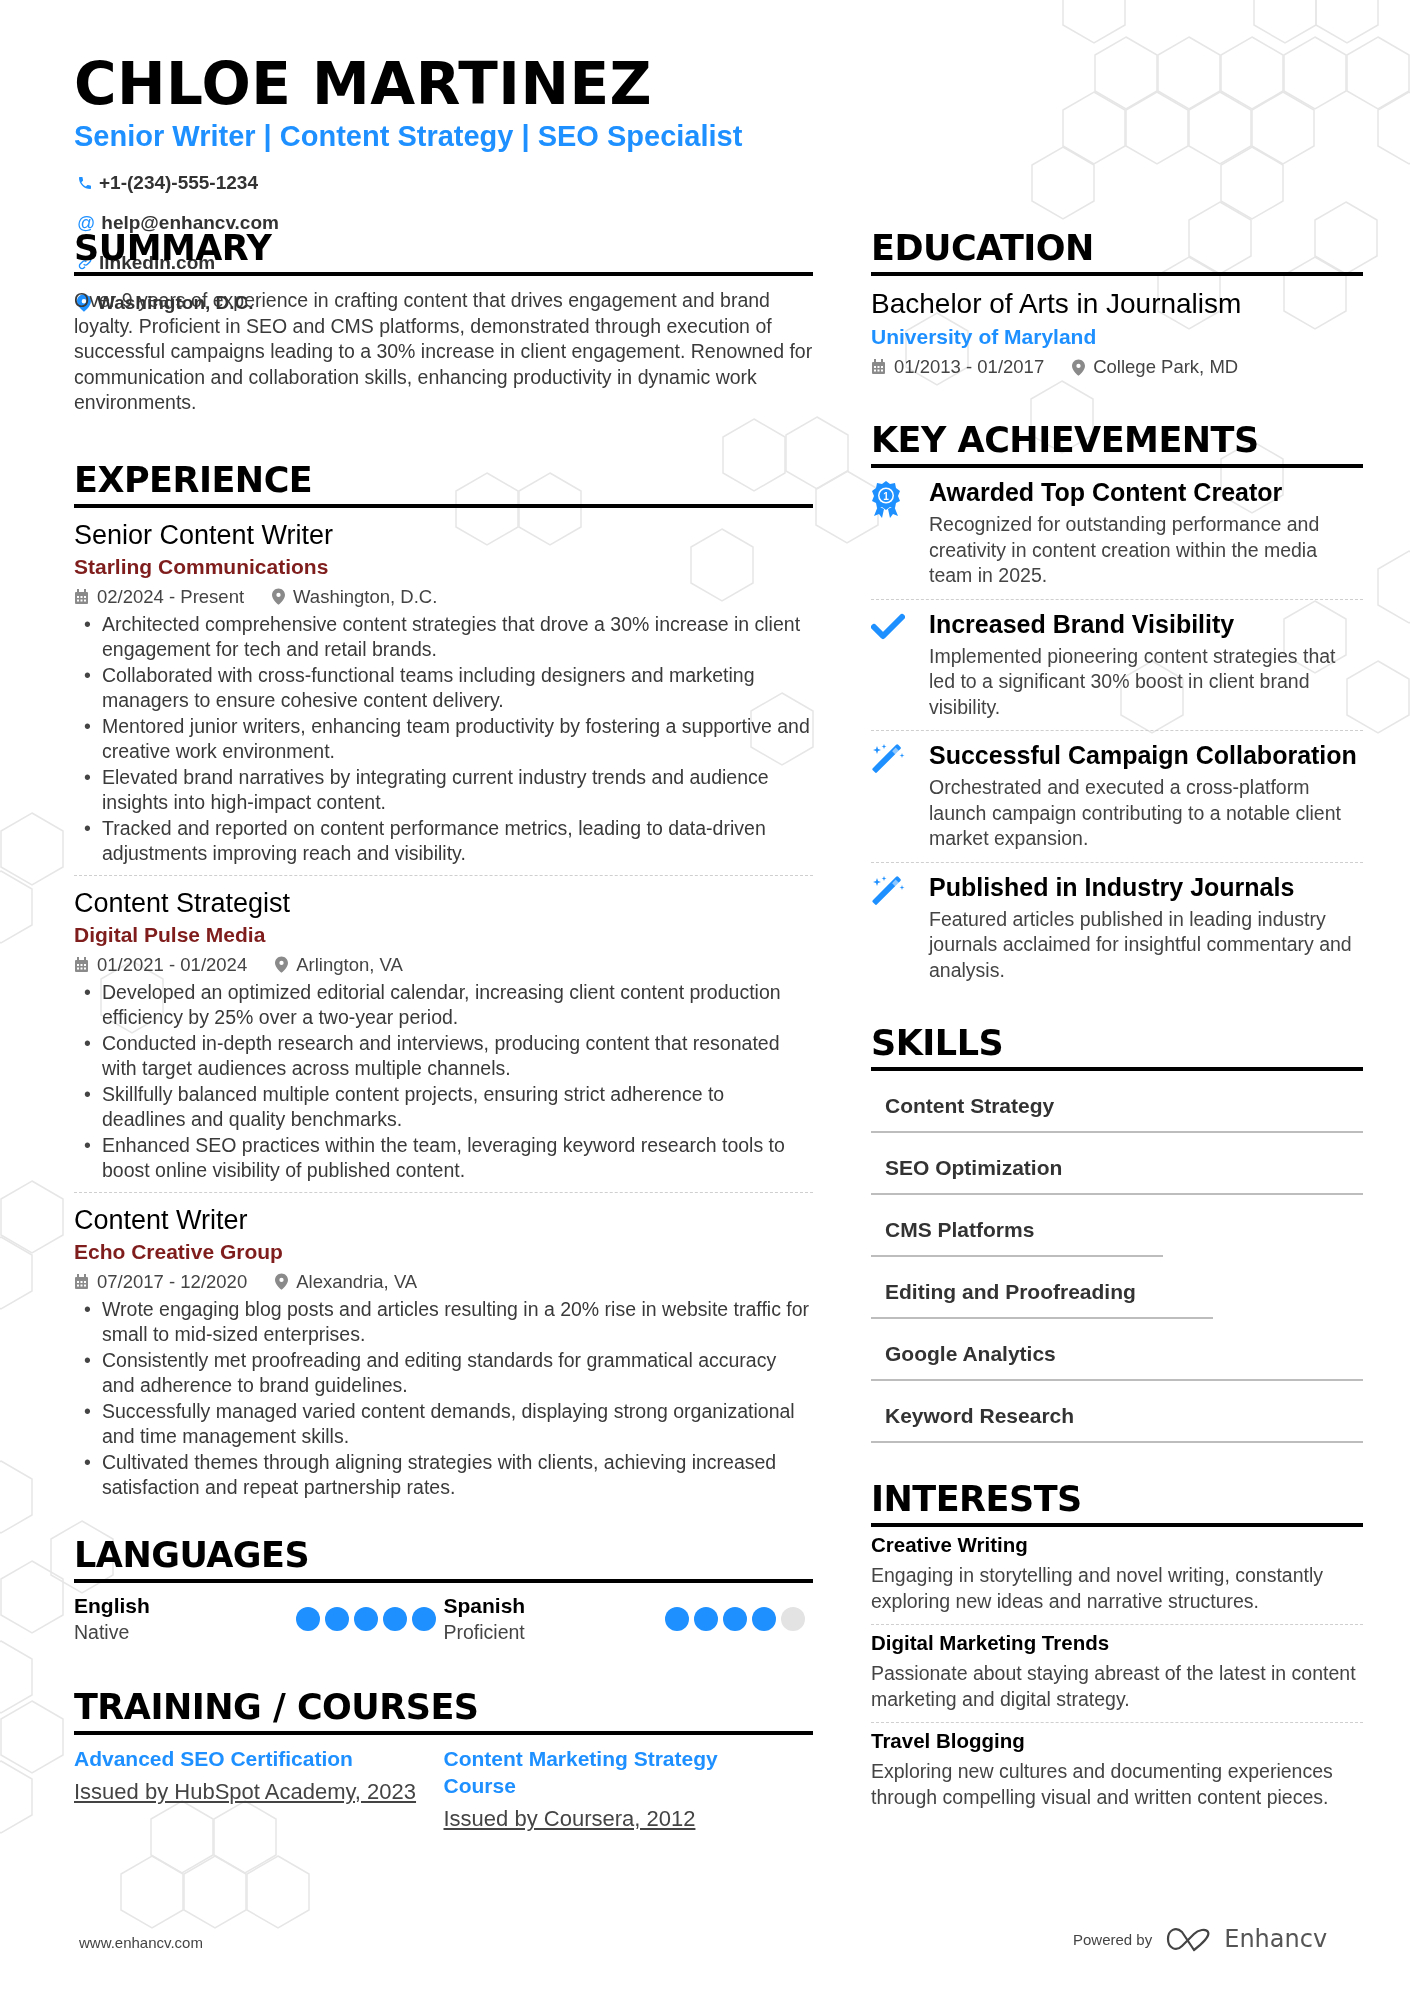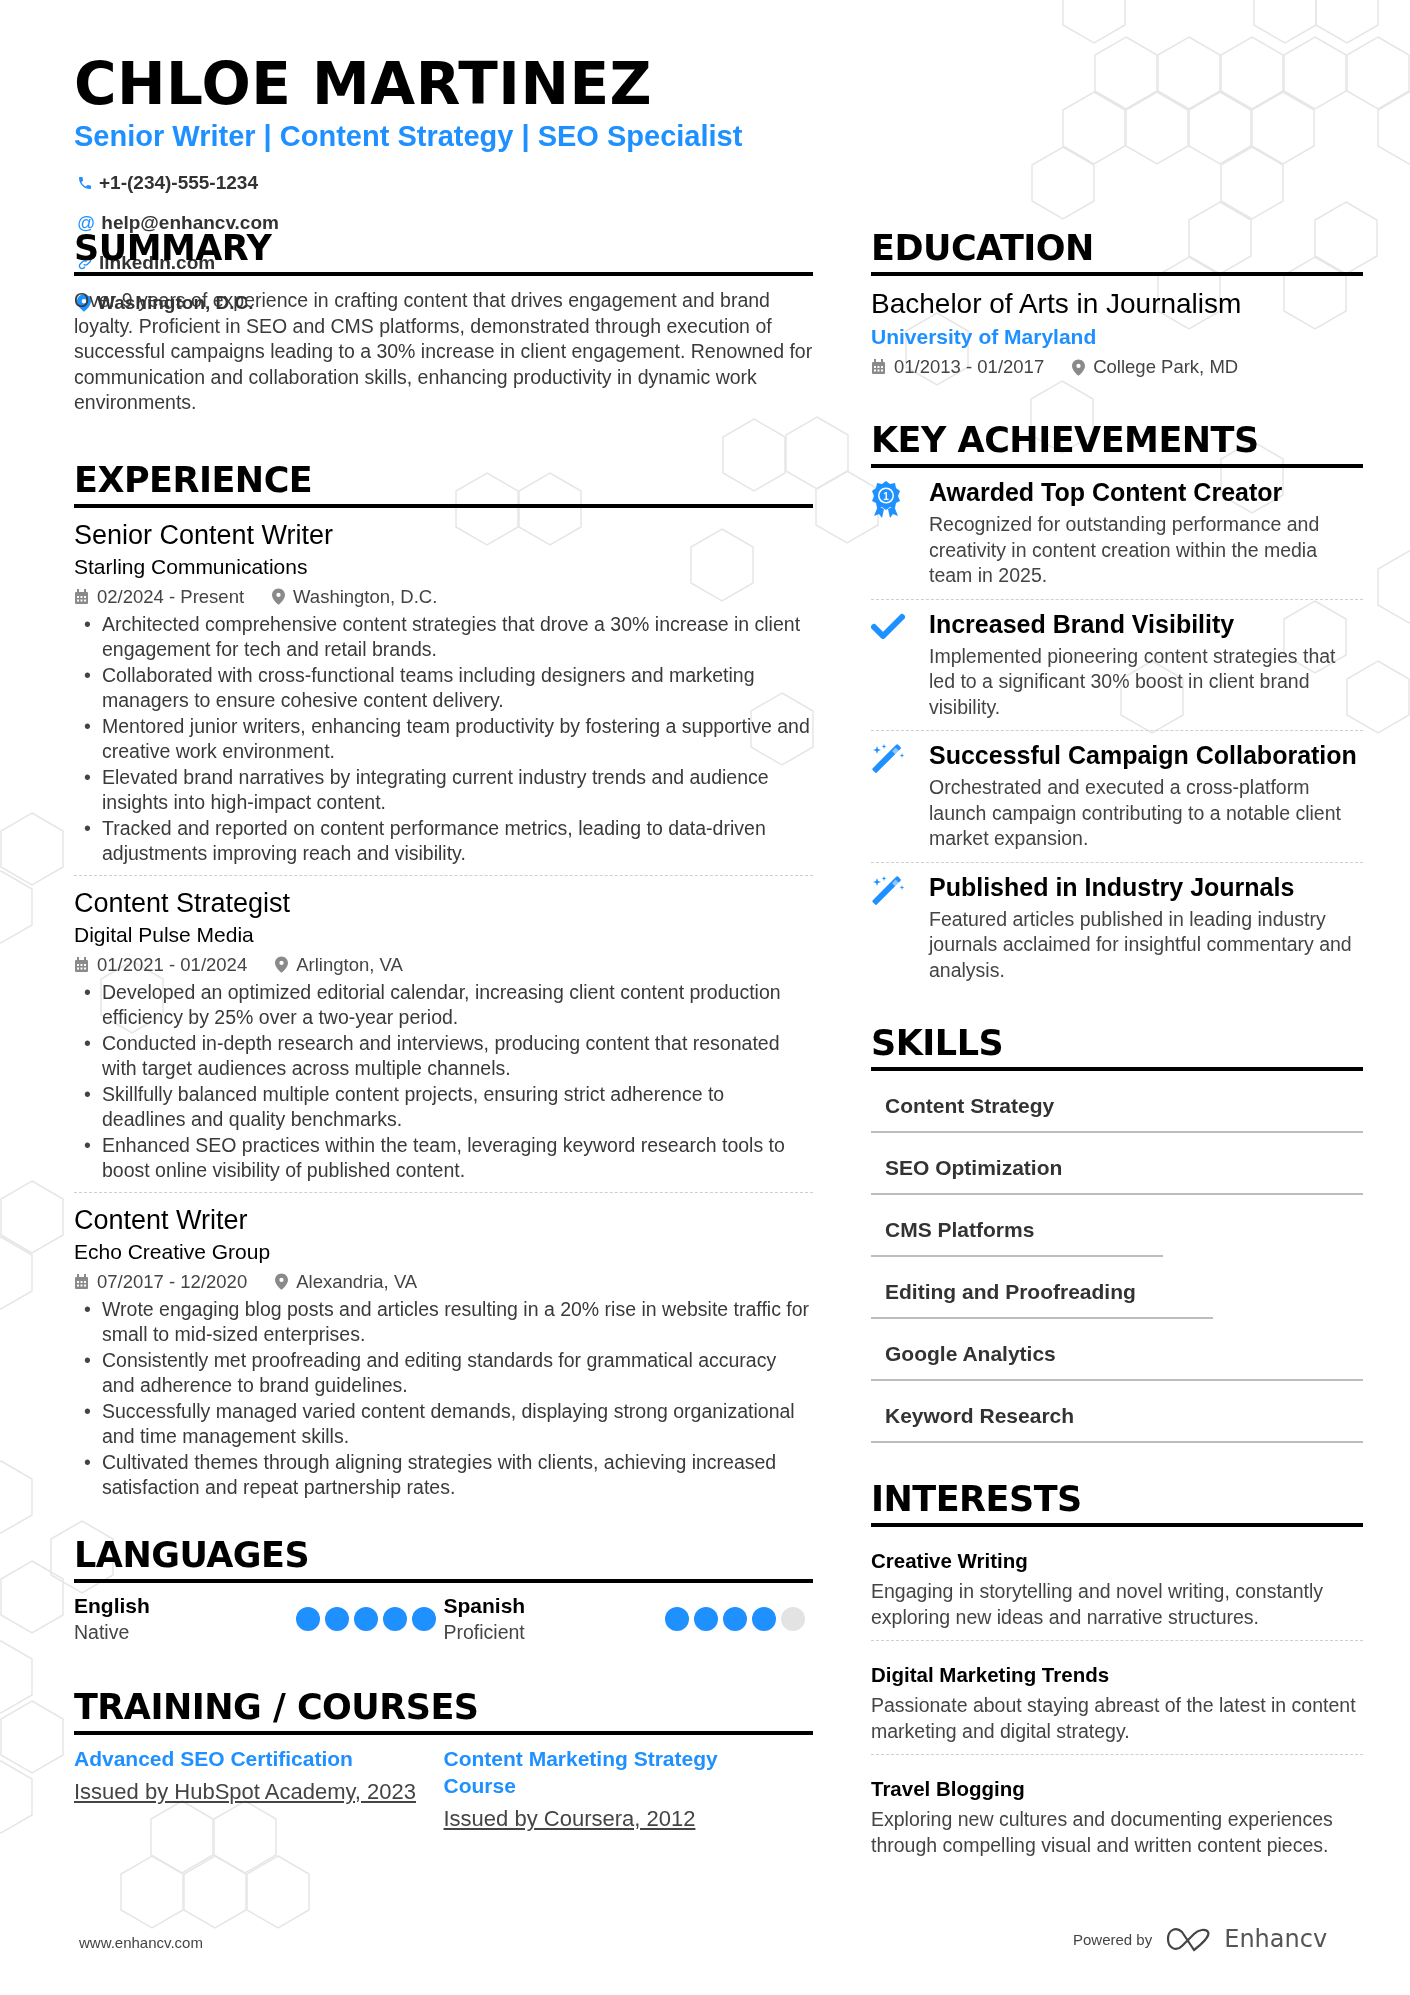--- a/index.html
+++ b/index.html
@@ -17,21 +17,21 @@
 
   .col-left { position: absolute; left: 61px; top: 228px; width: 739px; }
   .col-right { position: absolute; left: 858px; top: 228px; width: 492px; }
 
   .sec-title { font-size: 35px; font-weight: 700; color: #000; line-height: 40px; padding-bottom: 4px; border-bottom: 4px solid #000; font-family: "DejaVu Sans", sans-serif; letter-spacing: -0.5px; }
   .summary { margin-top: 12px; font-size: 19.5px; line-height: 25.5px; color: #3a3a3a; }
 
   .exp-item { padding: 10px 0 8px 0; border-bottom: 1px dashed #cfcfcf; }
   .exp-item.last { border-bottom: none; }
   .exp-role { font-size: 27px; color: #000; line-height: 34px; }
-  .exp-company { font-size: 21px; font-weight: 400; color: #000000; line-height: 30px; }
+  .exp-company { font-size: 21px; font-weight: 700; color: #7f1d1d; line-height: 30px; }
   .meta { display: flex; align-items: center; gap: 28px; font-size: 18.5px; color: #444; margin: 4px 0 4px 0; }
   .meta .mi { display: flex; align-items: center; gap: 8px; }
   ul.bullets { list-style: none; }
   ul.bullets li { position: relative; padding-left: 28px; font-size: 19.5px; line-height: 25.5px; color: #3a3a3a; }
   ul.bullets li::before { content: "•"; position: absolute; left: 10px; top: 0; color: #444; }
 
   .lang-row { display: flex; margin-top: 10px; }
   .lang { width: 388px; display: flex; justify-content: space-between; align-items: center; padding-right: 8px; }
   .lang-name { font-size: 21px; font-weight: 700; color: #000; line-height: 26px; }
   .lang-level { font-size: 19.5px; color: #444; line-height: 26px; }
@@ -49,21 +49,21 @@
 
   .ach { display: flex; padding: 10px 0 10px 0; border-bottom: 1px dashed #cfcfcf; }
   .ach.last { border-bottom: none; }
   .ach-icon { width: 58px; flex: 0 0 58px; padding-top: 2px; }
   .ach-title { font-size: 25px; font-weight: 700; color: #000; line-height: 28px; }
   .ach-desc { font-size: 19.5px; color: #444; line-height: 25.5px; margin-top: 6px; }
 
   .skills { display: flex; flex-wrap: wrap; gap: 0 24px; margin-top: 8px; flex-direction: column; }
   .skill { font-size: 21px; font-weight: 700; color: #333; padding: 14px 14px 12px 14px; border-bottom: 2px solid #bdbdbd; margin-bottom: 8px; line-height: 26px; }
 
-  .int { padding: 20px 0 10px 0; border-bottom: 1px dashed #cfcfcf; }
+  .int { padding: 4px 0 10px 0; border-bottom: 1px dashed #cfcfcf; }
   .int.last { border-bottom: none; }
   .int-title { font-size: 20.5px; font-weight: 700; color: #000; line-height: 28px; }
   .int-desc { font-size: 19.5px; color: #444; line-height: 25.5px; margin-top: 4px; }
 
   .footer-left { position: absolute; left: 66px; top: 1934px; font-size: 15px; color: #444; }
   .footer-right { position: absolute; left: 1060px; top: 1925px; display: flex; align-items: center; gap: 14px; font-size: 15px; color: #444; }
   .brand { display: flex; align-items: center; gap: 12px; font-size: 24px; color: #555; font-family: "DejaVu Sans", sans-serif; }
 </style>
 </head>
 <body>

